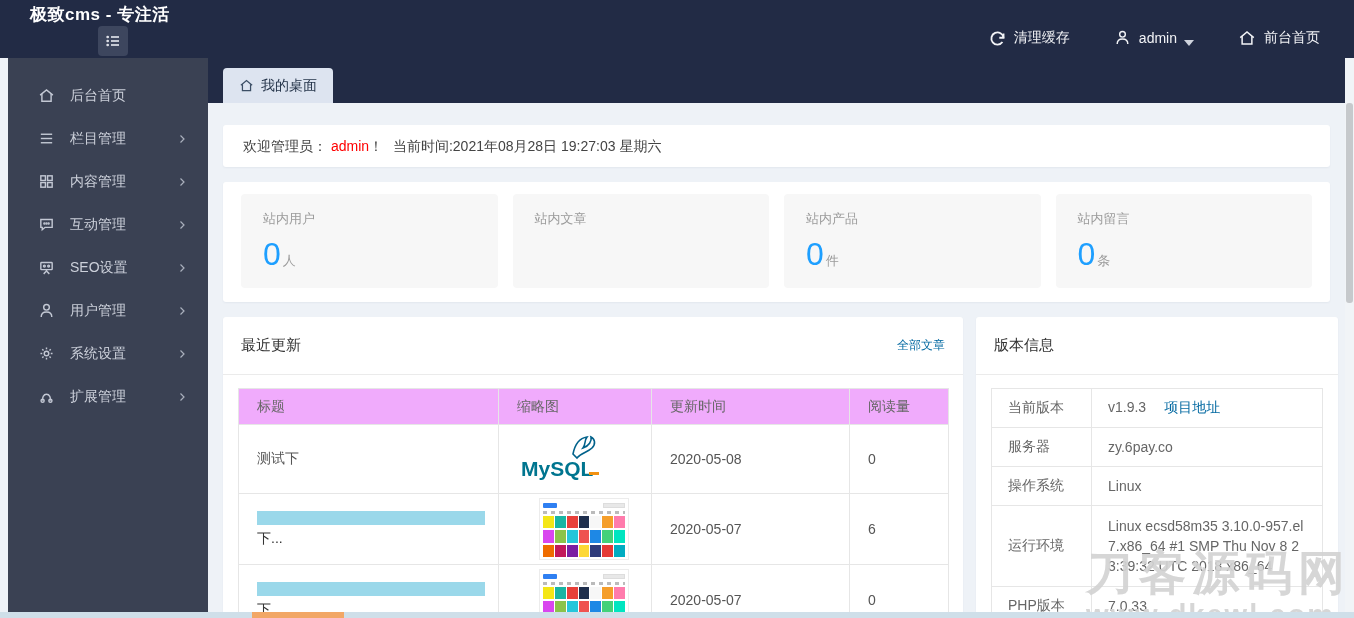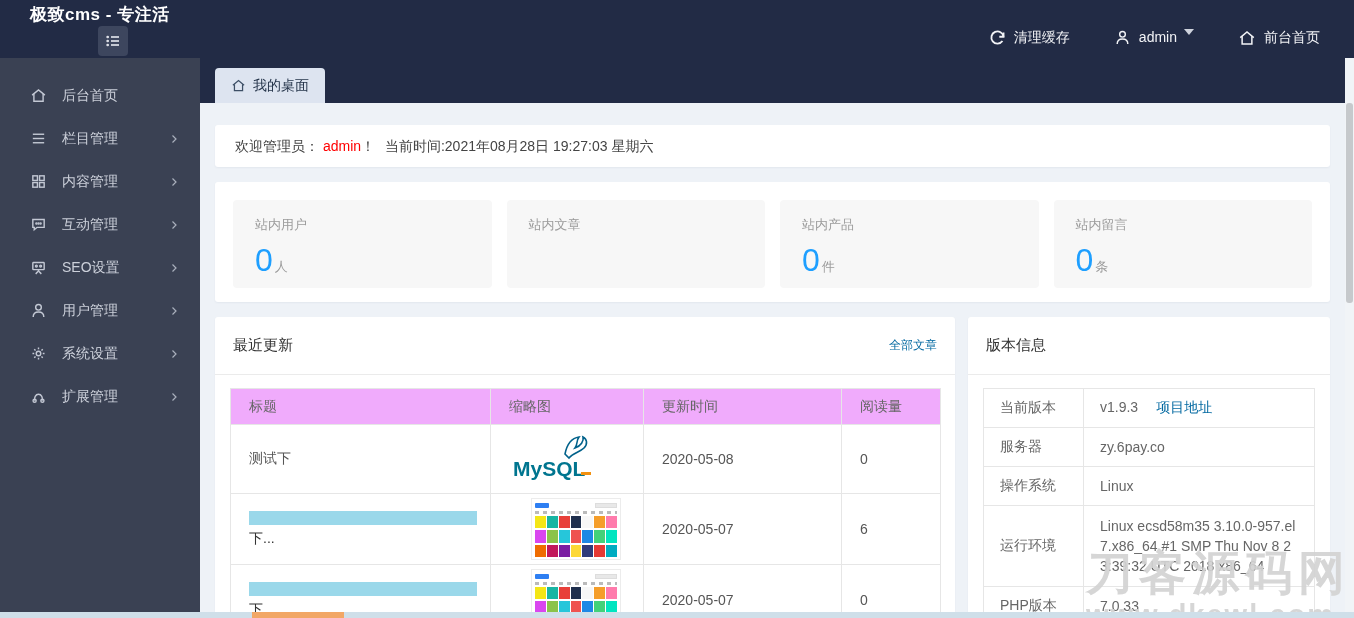--- a/index.html
+++ b/index.html
@@ -4,26 +4,26 @@
 <style>
   * { margin:0; padding:0; box-sizing:border-box; }
   html,body { width:1354px; height:618px; overflow:hidden; font-family:"Liberation Sans", sans-serif; background:#eef2f7; position:relative; }
 
   
   .header { height:58px; background:#222b45; display:flex; align-items:center; justify-content:space-between; padding:0 34px 0 30px; position:relative; z-index:5; }
   .header-left { display:flex; align-items:center;flex-direction:column; }
   .brand { color:#ffffff; font-size:17px; font-weight:bold; letter-spacing:.5px; }
   .menu-toggle { margin-left:26px; width:30px; height:30px; background:#3d465e; border-radius:4px; display:flex; align-items:center; justify-content:center; color:#e8eaf0; cursor:pointer; }
   .header-right { display:flex; align-items:center; color:#f2f3f6; font-size:14px; }
-  .h-item { display:flex; align-items:flex-start; margin-left:44px; cursor:pointer;margin-top:17px; }
+  .h-item { display:flex; align-items:flex-end; margin-left:44px; cursor:pointer;margin-top:17px; }
   .h-item .ico { display:flex; align-items:center; margin-right:8px; }
   .caret { width:0; height:0; border-left:5px solid transparent; border-right:5px solid transparent; border-top:6px solid #cfd3dd; margin-left:7px; }
 
   
-  .app-body { display:flex; height:560px; }
+  .app-body { display:flex; height:560px;margin-left:8px; }
   .sidebar { width:200px; background:#3a4153; height:100%; padding-top:16px; flex:none; }
   .side-item { height:43px; display:flex; align-items:center; padding:0 20px 0 30px; color:#ccd0da; font-size:14px; cursor:pointer; }
   .si-icon { width:19px; display:flex; align-items:center; margin-right:13px; color:#c3c8d4; }
   .si-label { flex:1; }
   .si-chevron { color:#aab0bd; display:flex; align-items:center; }
 
   .main { flex:1; display:flex; flex-direction:column; min-width:0; }
   .tabstrip { height:45px; background:#222b45; display:flex; align-items:flex-end; padding-left:15px; }
   .tab { height:35px; min-width:106px; background:#dde4f0; border-radius:4px 4px 0 0; display:flex; align-items:center; justify-content:center; padding:0 16px; color:#25344a; font-size:14px; cursor:pointer; }
   .tab .ico { display:flex; align-items:center; margin-right:7px; color:#3d4f66; }
@@ -31,21 +31,21 @@
   .content { flex:1; background:#eef2f7; padding:22px 24px 0 15px; overflow:hidden; }
 
   .card { background:#ffffff; border-radius:3px; box-shadow:0 1px 2px rgba(20,40,80,.05); }
 
   
   .welcome { height:42px; line-height:42px; padding:0 20px; font-size:14px; color:#444; }
   .welcome .red { color:#ff0000; }
   .welcome .time { margin-left:6px; color:#444; }
 
   
-  .stats { margin-top:15px; padding:18px 18px 14px 18px; display:flex; gap:15px; height:120px; }
+  .stats { margin-top:15px; padding:12px 18px 14px 18px; display:flex; gap:15px; height:120px; }
   .stat-card { flex:1; background:#f7f7f7; border-radius:4px; padding:16px 22px; }
   .stat-label { font-size:13px; color:#9b9b9b; }
   .stat-num-row { margin-top:8px; }
   .stat-num { font-size:32px; color:#1E9FFF; }
   .stat-unit { font-size:13px; color:#9b9b9b; margin-left:2px; }
 
   
   .columns { margin-top:15px; display:flex; gap:13px; align-items:flex-start; }
   .panel-head { height:58px; display:flex; align-items:center; justify-content:space-between; padding:0 18px; border-bottom:1px solid #ebebeb; }
   .panel-title { font-size:15px; color:#333; }

